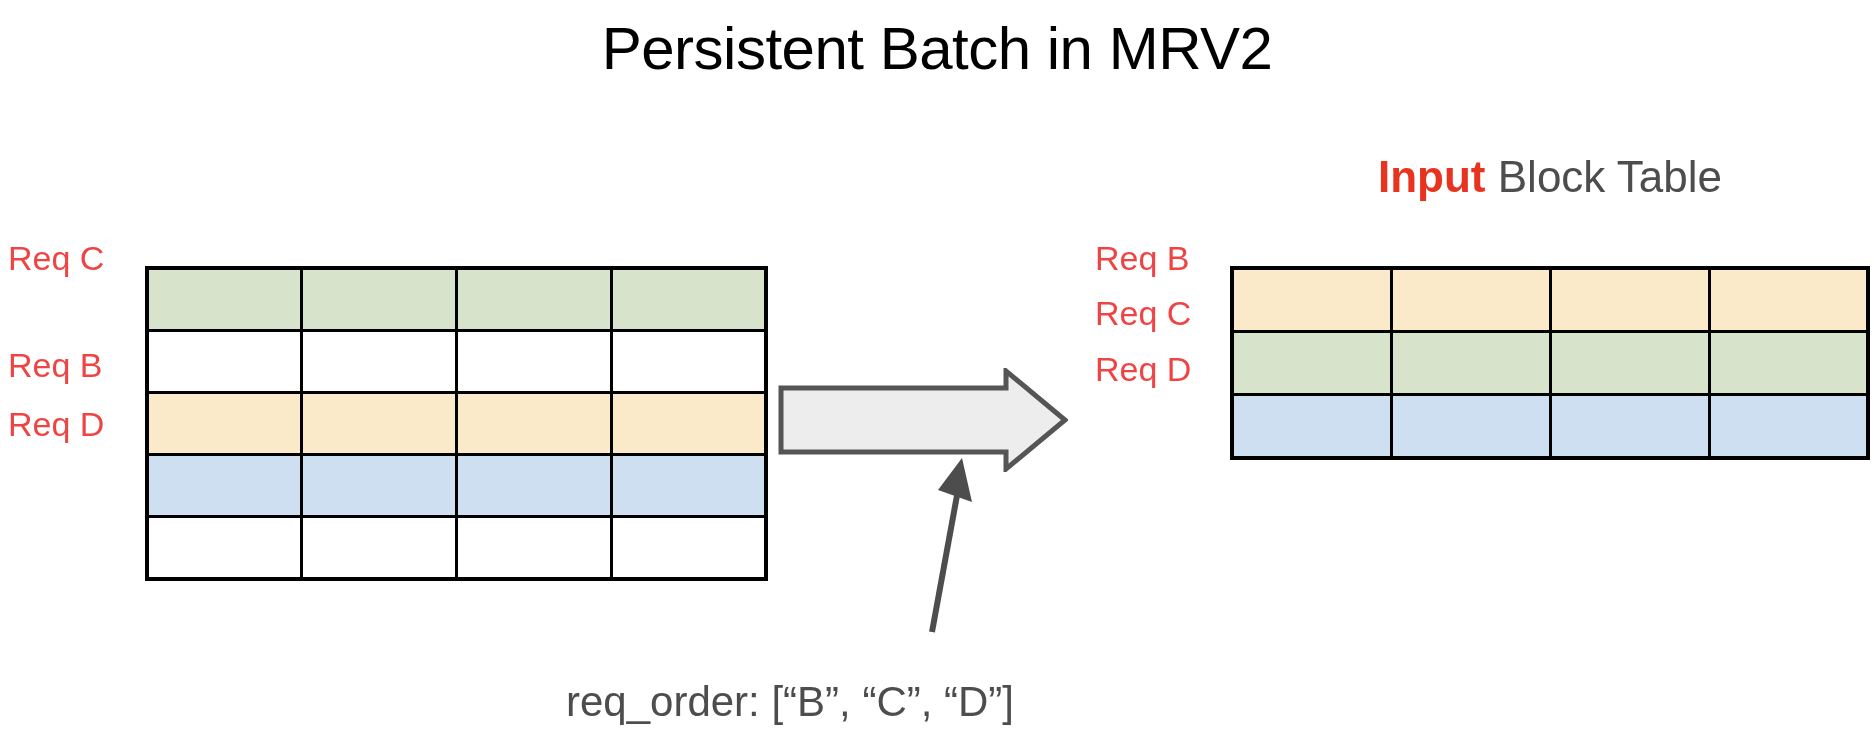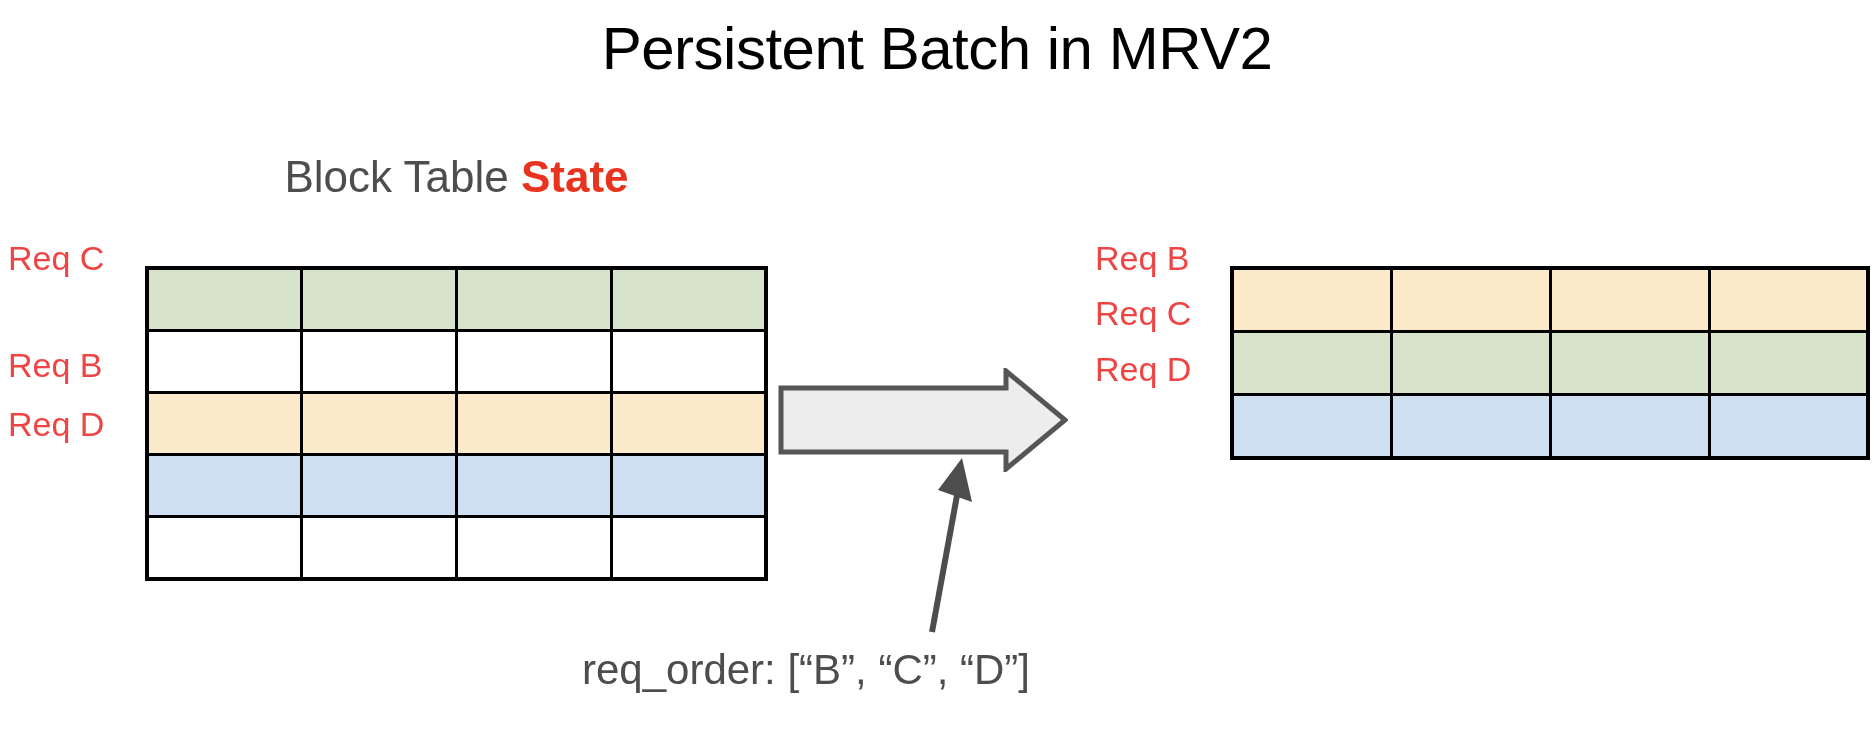--- a/index.html
+++ b/index.html
@@ -123,41 +123,37 @@
     position: absolute;
     left: 890px;
     top: 450px;
     width: 110px;
     height: 190px;
   }
 
   
   #req-order-caption {
     position: absolute;
-    top: 645px;
+    top: 677px;
     left: 0;
     width: 1580px;
     text-align: center;
     font-size: 42px;
     line-height: 50px;
     color: #4d4d4d;
     white-space: nowrap;
-    margin-left: 16px;
   }
 </style>
 </head>
 <body>
 
 <div class="stage">
 
   <div id="page-title">Persistent Batch in MRV2</div>
 
-  <div class="section-heading" id="heading-left">
-    <span>Block Table </span><span class="accent">State</span>
-  </div>
 
   <div class="row-label left" style="top:238px">Req C</div>
   <div class="row-label left" style="top:345px">Req B</div>
   <div class="row-label left" style="top:404px">Req D</div>
 
   <table class="block-table" id="table-state">
     <tbody>
       <tr>
         <td style="background:#d7e4cb"></td>
         <td style="background:#d7e4cb"></td>
@@ -195,20 +191,23 @@
     <polygon points="3,20 228,20 228,3 287,52 228,101 228,84 3,84" fill="#ededed" stroke="#555555" stroke-width="5" stroke-linejoin="miter"></polygon>
   </svg>
 
   <svg id="callout-arrow" viewBox="0 0 110 190">
     <line x1="42" y1="182" x2="68" y2="40" stroke="#4d4d4d" stroke-width="6" stroke-linecap="butt"></line>
     <polygon points="72,8 82,52 48,40" fill="#4d4d4d"></polygon>
   </svg>
 
   <div id="req-order-caption">req_order: [“B”, “C”, “D”]</div>
 
+  <div class="section-heading" id="heading-right">
+    <span class="accent">Input</span><span> Block Table</span>
+  </div>
 
   <div class="row-label right" style="top:238px">Req B</div>
   <div class="row-label right" style="top:293px">Req C</div>
   <div class="row-label right" style="top:349px">Req D</div>
 
   <table class="block-table" id="table-input">
     <tbody>
       <tr>
         <td style="background:#fbeaca"></td>
         <td style="background:#fbeaca"></td>

